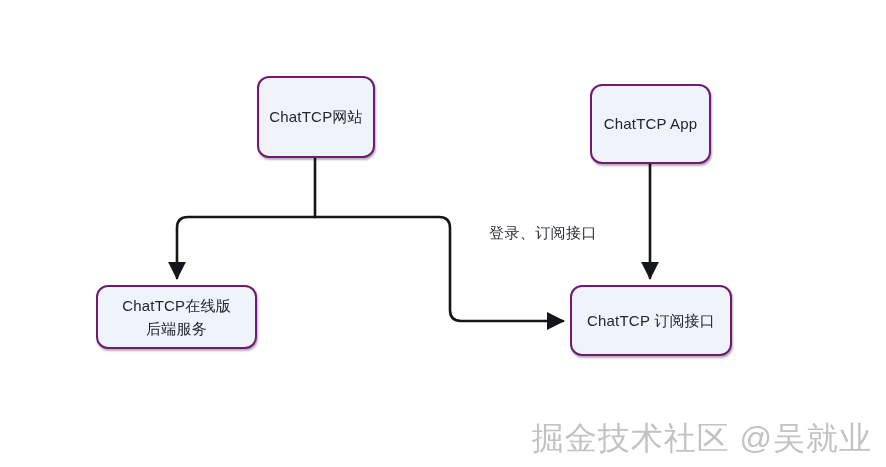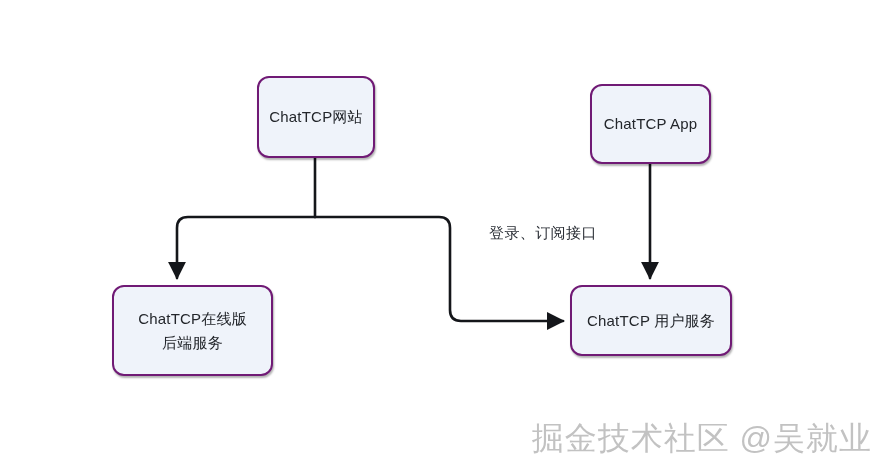--- a/index.html
+++ b/index.html
@@ -42,21 +42,21 @@
     letter-spacing: 0.2px;
     box-shadow: 1px 2px 2px rgba(0,0,0,0.30);
     z-index: 3;
   }
   .node-label {
     white-space: pre-line;
     display: block;
   }
   #node-site   { left: 257px; top: 76px;  width: 118px; height: 82px; }
   #node-app    { left: 590px; top: 84px;  width: 121px; height: 80px; }
-  #node-online { left: 112px;  top: 285px; width: 161px; height: 91px; }
+  #node-online { left: 96px;  top: 285px; width: 161px; height: 64px; }
   #node-user   { left: 570px; top: 285px; width: 162px; height: 71px; }
 
   .edge-label {
     position: absolute;
     color: #2b2f36;
     font-size: 15px;
     letter-spacing: 0.4px;
     white-space: nowrap;
     z-index: 4;
   }
@@ -102,20 +102,20 @@
   <div class="node" id="node-app">
     <span class="node-label">ChatTCP App</span>
   </div>
 
   <div class="node" id="node-online">
     <span class="node-label">ChatTCP在线版
 后端服务</span>
   </div>
 
   <div class="node" id="node-user">
-    <span class="node-label">ChatTCP 用户服务</span>
+    <span class="node-label">ChatTCP 订阅接口</span>
   </div>
 
   <div class="edge-label" id="label-login">登录、订阅接口</div>
 
   <div class="watermark">掘金技术社区 @吴就业</div>
 
 </div>
 
 </body></html>

